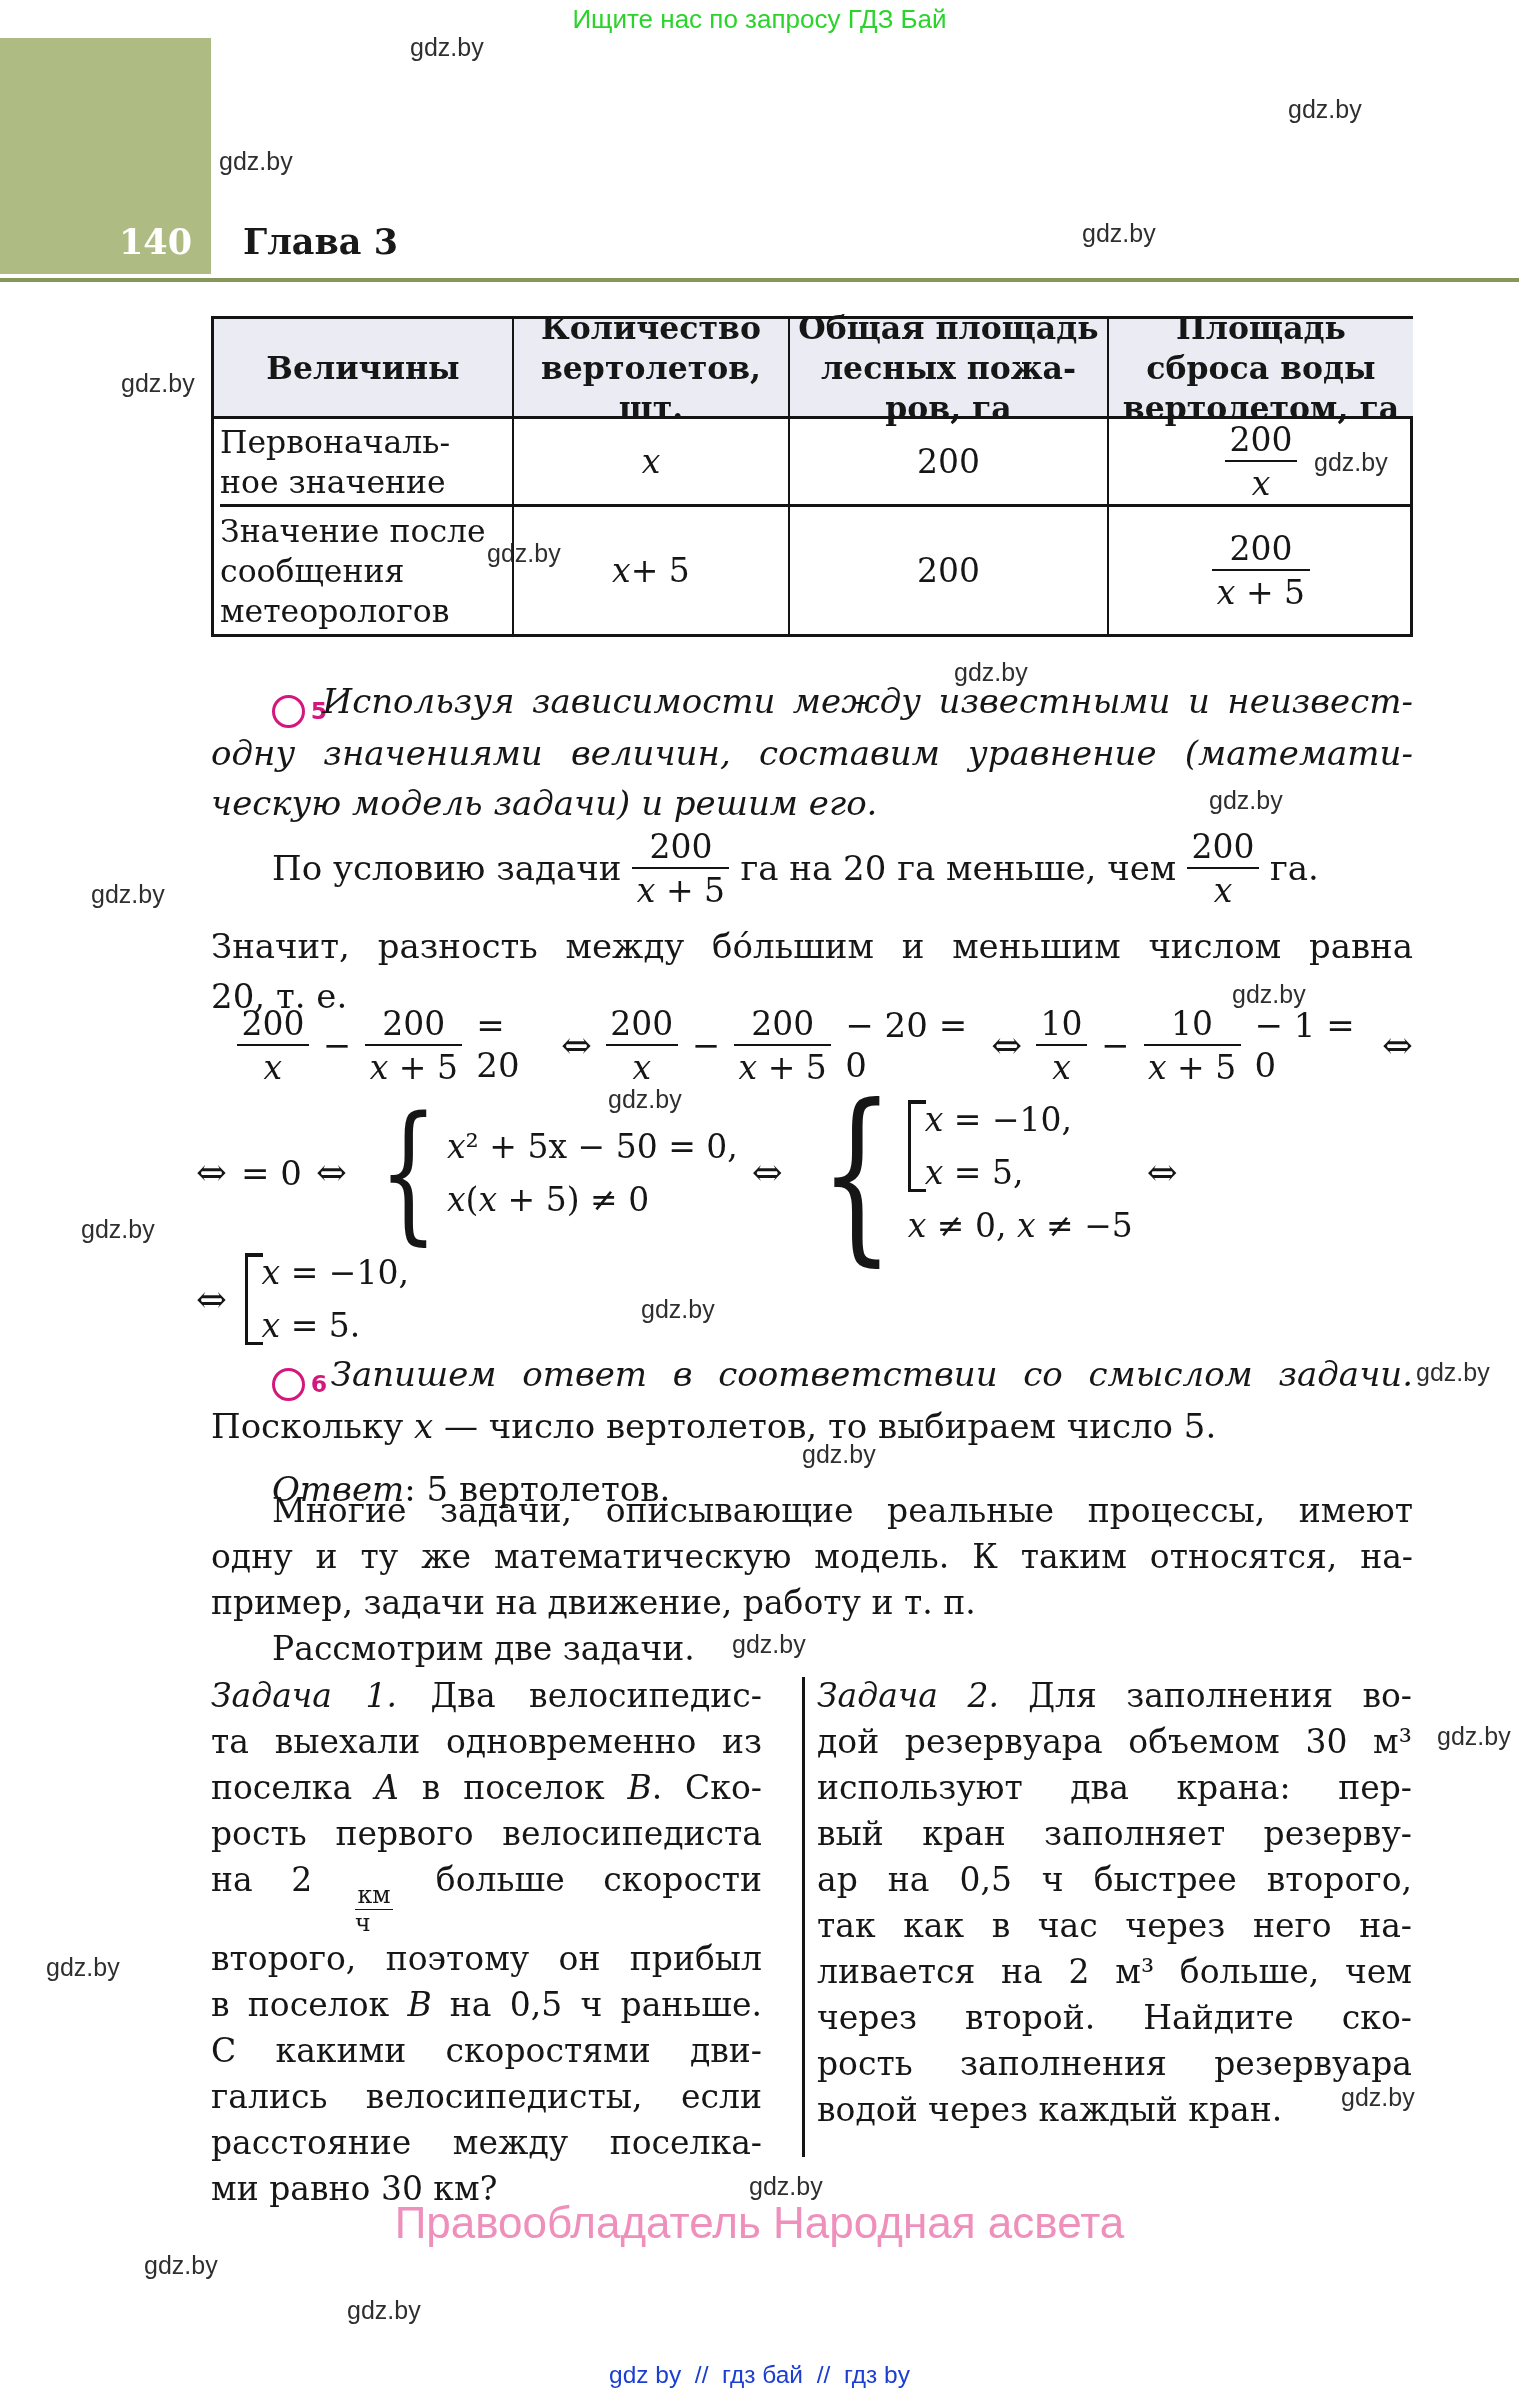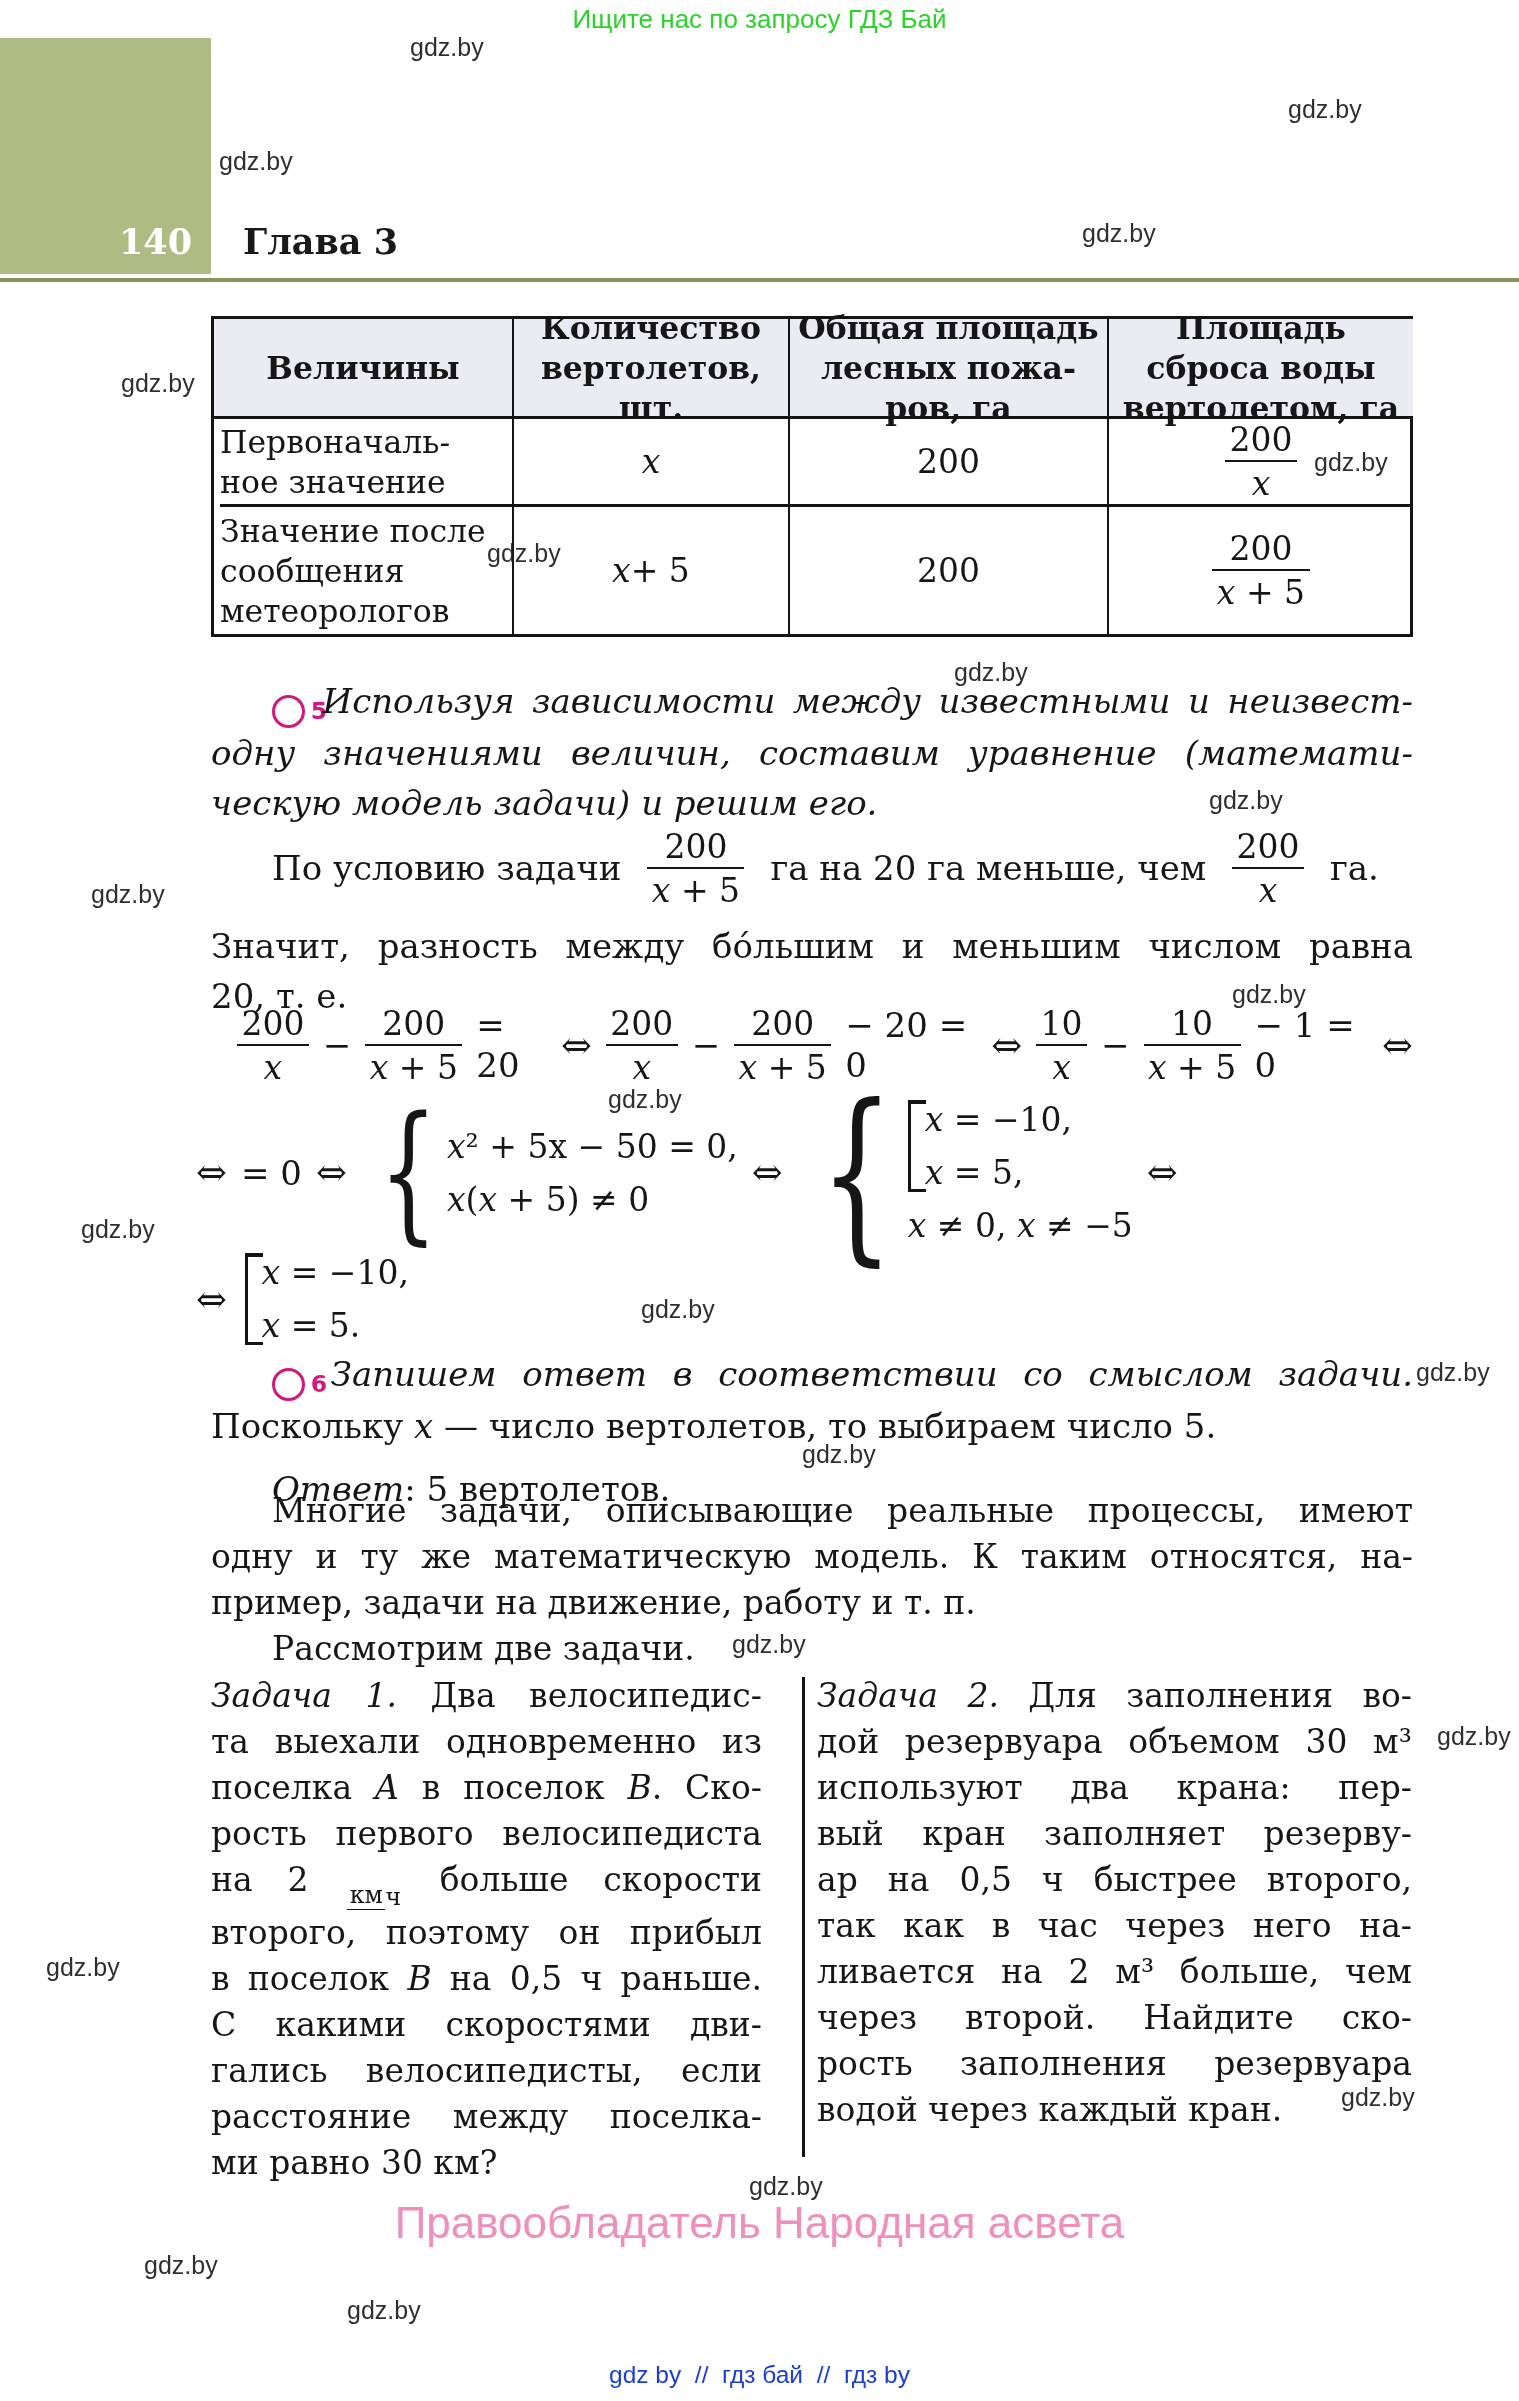--- a/index.html
+++ b/index.html
@@ -41,21 +41,21 @@
   .jl { text-align:justify; text-align-last:justify; }
   .ind { text-indent:61px; }
   .ital { font-style:italic; }
   i { font-style:italic; }
   .circ { display:inline-flex; width:33px; height:33px; box-sizing:border-box;
           border:3.5px solid #d4177c; border-radius:50%; color:#d4177c; font-weight:bold;
           font-size:23.6px; line-height:1; align-items:center; justify-content:center;
           font-family:"DejaVu Sans", sans-serif; vertical-align:-6.1px; font-style:normal; }
 
   .condrow { position:absolute; left:211px; top:828px; width:1202px; box-sizing:border-box;
-             display:flex; align-items:center; gap:26px; padding-left:61px; font-size:34px; }
+             display:flex; align-items:center; gap:11px; padding-left:61px; font-size:34px; }
 
   .eqrow { position:absolute; display:flex; align-items:center; font-size:34px; z-index:1; }
   .eq1 { left:211px; top:1005px; width:1202px; gap:14px; padding-left:26px; box-sizing:border-box; }
   .eq2 { left:196px; top:1088px; gap:14px; }
   .eq3 { left:196px; top:1253px; gap:17.5px; }
   .arr { font-size:37px; }
   .sys { display:inline-flex; align-items:center; }
   .brace { font-weight:300; line-height:.9; transform:scaleX(.62); margin-right:-8.8px; }
   .brace1 { font-size:149px; }
   .brace2 { font-size:188px; }
@@ -66,21 +66,21 @@
   .sqb::before, .sqb::after { content:""; position:absolute; left:0; width:15px; height:3.5px; background:#141414; }
   .sqb::before { top:0; } .sqb::after { bottom:0; }
 
   
   .col { position:absolute; top:1673px; font-size:33px; line-height:46px; }
   .col1 { left:211px; width:551px; }
   .col2 { left:817px; width:595px; }
   .tasklines > div { text-align:justify; text-align-last:justify; }
   .tasklines > div:last-child { text-align-last:left; }
   .divider { position:absolute; left:802px; top:1677px; width:2.6px; height:480px; background:#141414; }
-  .ifr { display:inline-flex; flex-direction:row; align-items:flex-end; vertical-align:-12.3px;
+  .ifr { display:inline-flex; flex-direction:column; align-items:flex-start; vertical-align:-12.3px;
          font-size:23.6px; line-height:1.05; margin:0 4px; }
   .ifr .ifn { border-bottom:1.8px solid #141414; padding:0 2.6px 0.9px; }
   .ifr .ifd { padding-top:0.9px; }
 
   .footer { position:absolute; top:2198px; left:0; right:0; text-align:center;
             font-family:"Liberation Sans", sans-serif; font-size:44px; color:#ef90bc; z-index:9; }
   .links { position:absolute; top:2361px; left:0; right:0; text-align:center;
            font-family:"Liberation Sans", sans-serif; font-size:24.5px; color:#1c3ed2;
            white-space:pre; z-index:9; }
 </style>

